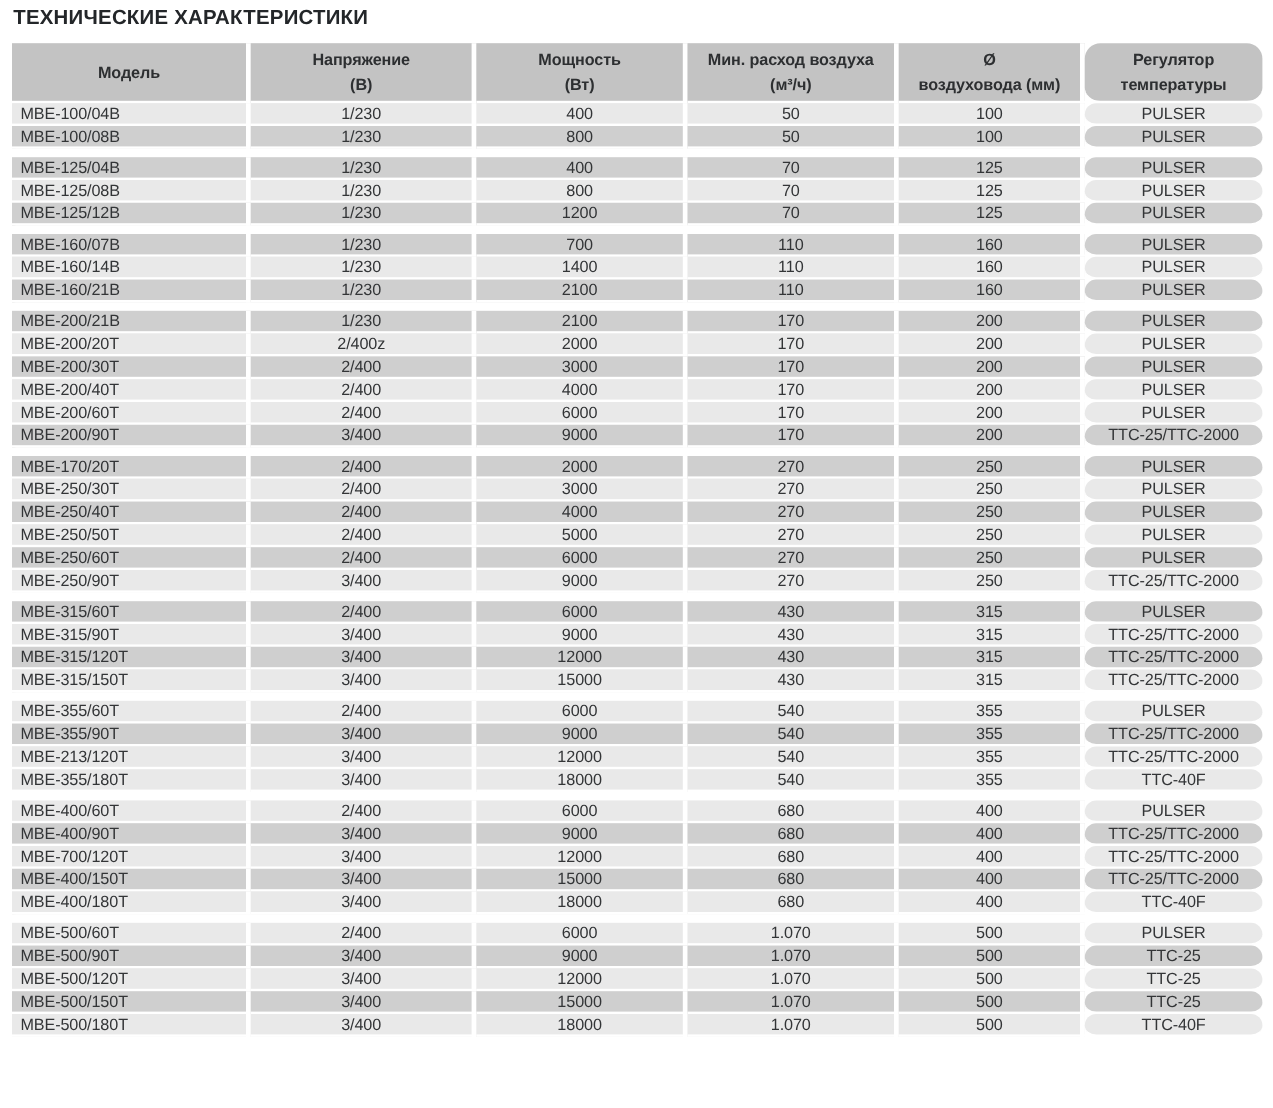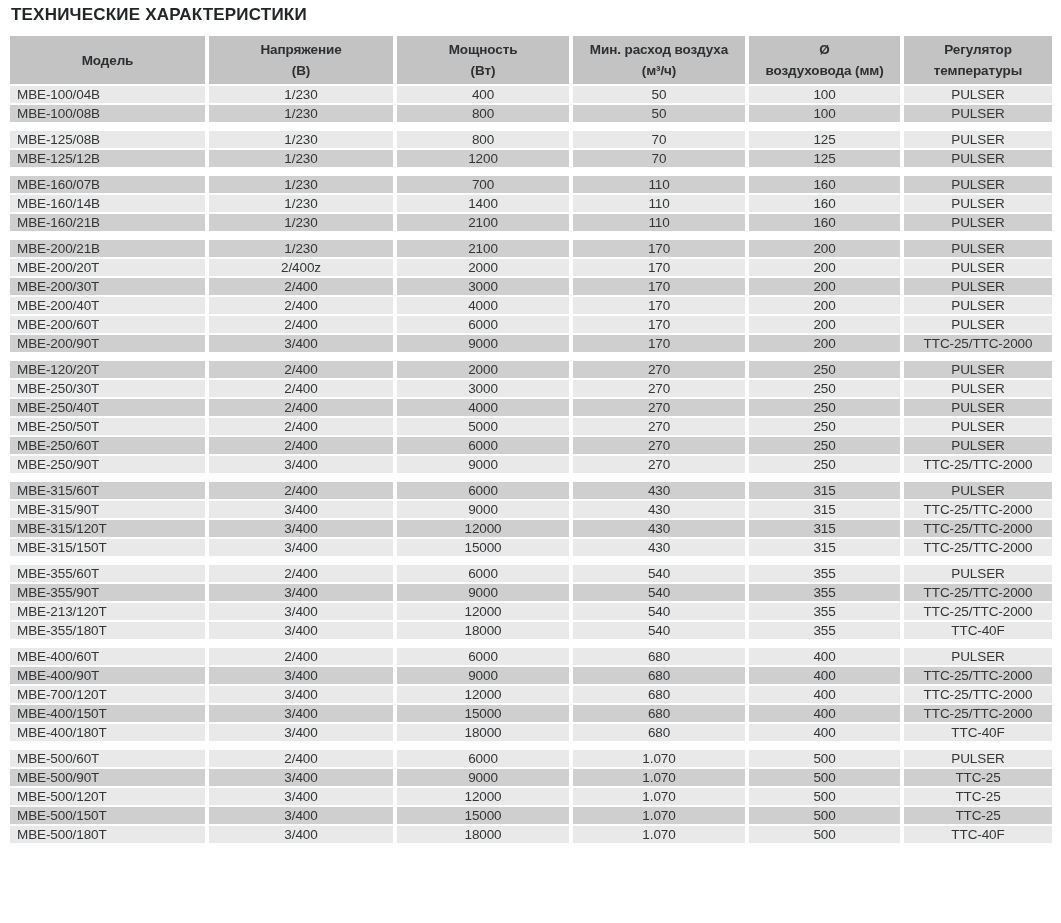--- a/index.html
+++ b/index.html
@@ -32,21 +32,21 @@
   table.specs{
     width:1042px;
     table-layout:fixed;
     border-collapse:separate;
     border-spacing:0;
   }
   th,td{
     border-right:4px solid var(--separator);
     border-bottom:2px solid var(--separator);
   }
-  th:last-child,td:last-child{border-right:none;}
+  th:last-child,td:last-child{border-right:none;border-radius:13px;}
   th{
     background:var(--header-bg);
     color:var(--header-text);
     font-size:13.5px;
     font-weight:700;
     height:50px;
     vertical-align:middle;
     text-align:center;
     letter-spacing:-0.1px;
   }
@@ -128,20 +128,28 @@
           <td class="model">MBE-100/08B</td>
           <td>1/230</td>
           <td>800</td>
           <td>50</td>
           <td>100</td>
           <td>PULSER</td>
         </tr>
         <tr class="gap">
           <td colspan="6"></td>
         </tr>
+        <tr class="dark">
+          <td class="model">MBE-125/04B</td>
+          <td>1/230</td>
+          <td>400</td>
+          <td>70</td>
+          <td>125</td>
+          <td>PULSER</td>
+        </tr>
         <tr class="light">
           <td class="model">MBE-125/08B</td>
           <td>1/230</td>
           <td>800</td>
           <td>70</td>
           <td>125</td>
           <td>PULSER</td>
         </tr>
         <tr class="dark">
           <td class="model">MBE-125/12B</td>
@@ -226,21 +234,21 @@
           <td>3/400</td>
           <td>9000</td>
           <td>170</td>
           <td>200</td>
           <td>TTC-25/TTC-2000</td>
         </tr>
         <tr class="gap">
           <td colspan="6"></td>
         </tr>
         <tr class="dark">
-          <td class="model">MBE-120/20T</td>
+          <td class="model">MBE-170/20T</td>
           <td>2/400</td>
           <td>2000</td>
           <td>270</td>
           <td>250</td>
           <td>PULSER</td>
         </tr>
         <tr class="light">
           <td class="model">MBE-250/30T</td>
           <td>2/400</td>
           <td>3000</td>

